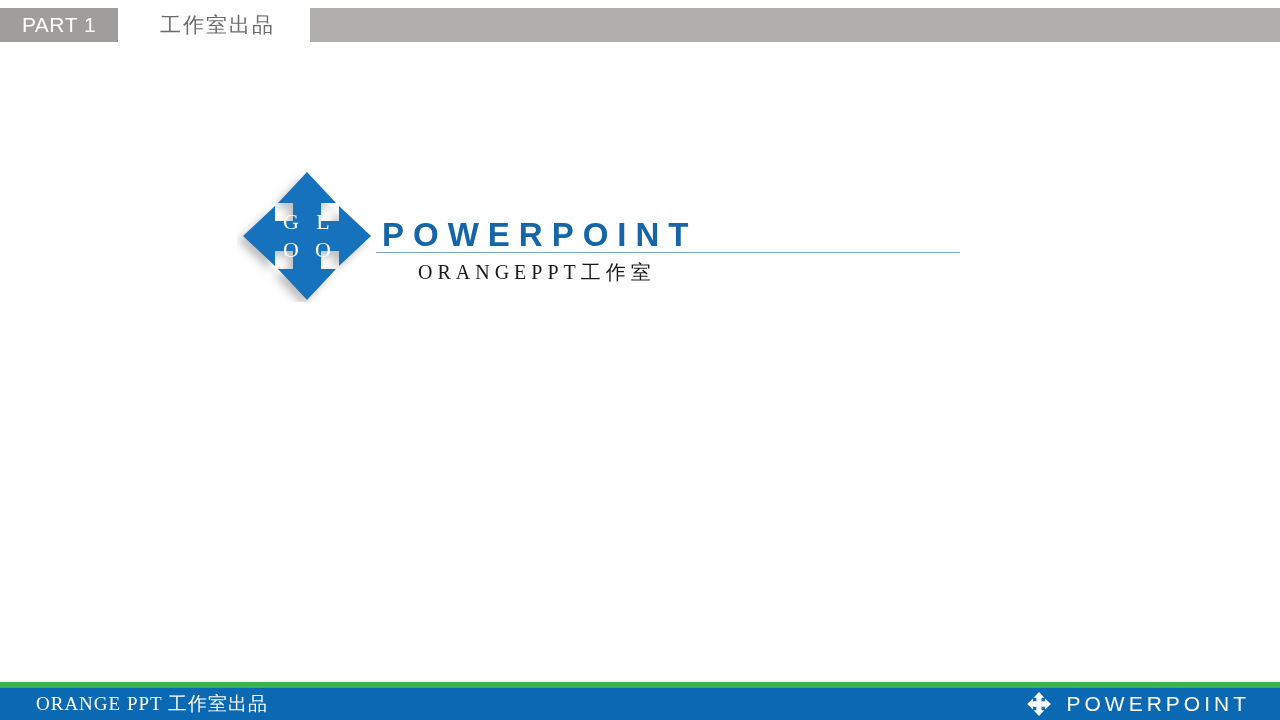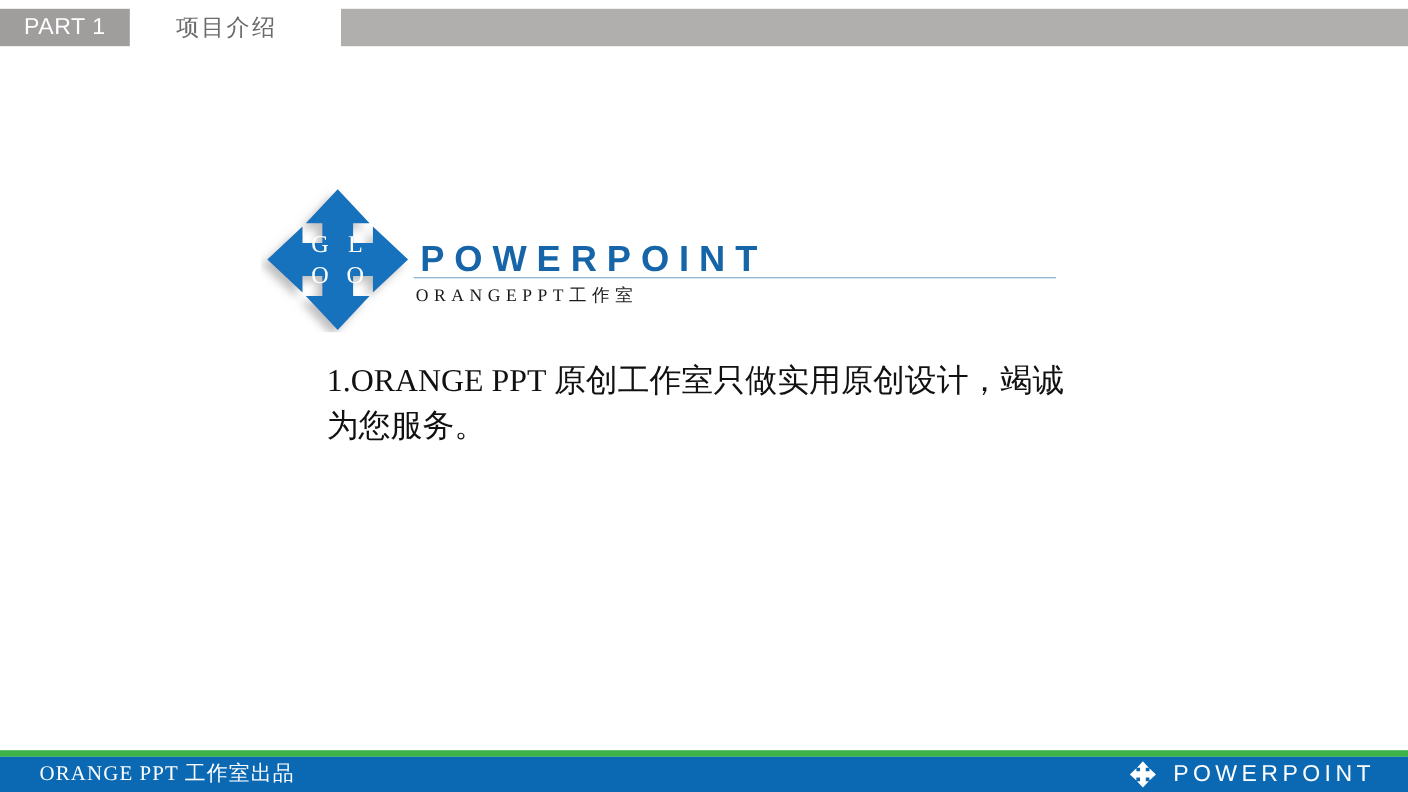--- a/index.html
+++ b/index.html
@@ -115,24 +115,24 @@
   .brand-rule {
     position: absolute;
     left: 376px;
     top: 252px;
     width: 584px;
     height: 1px;
     background: #7da8c9;
   }
   .brand-sub {
     position: absolute;
-    left: 378px;
+    left: 418px;
     top: 259px;
     font-family: "Liberation Serif", serif;
-    font-size: 16px;
+    font-size: 20px;
     color: #1a1a1a;
     letter-spacing: 5px;
     white-space: nowrap;
   }
 
   
   .body-text {
     position: absolute;
     left: 297px;
     top: 326px;
@@ -200,21 +200,21 @@
     white-space: nowrap;
   }
 </style>
 </head>
 <body>
 
 <div class="header">
   <div class="header-bar-light"></div>
   <div class="header-part-box"></div>
   <div class="header-part-label">PART 1</div>
-  <div class="header-title">项目介绍</div>
+  <div class="header-title">工作室出品</div>
 </div>
 
 <div class="logo-block">
   <svg class="logo-arrow" viewBox="0 0 140 132">
     <defs>
       <filter id="logoShadow" x="-30%" y="-30%" width="170%" height="170%">
         <feDropShadow dx="-5" dy="5" stdDeviation="4" flood-color="#8a8a8a" flood-opacity="0.55"></feDropShadow>
       </filter>
     </defs>
     <path filter="url(#logoShadow)" fill="#1372bc" d="M70 2 L99 33 L84 33 L84 51 L102 51 L102 36 L134 66 L102 96 L102 81 L84 81 L84 99 L99 99 L70 130 L41 99 L56 99 L56 81 L38 81 L38 96 L6 66 L38 36 L38 51 L56 51 L56 33 L41 33 Z"></path>
@@ -225,21 +225,20 @@
     <span>O</span>
     <span>O</span>
   </div>
 </div>
 
 <div class="brand-title">POWERPOINT</div>
 <div class="brand-rule"></div>
 <div class="brand-sub">ORANGEPPT工作室</div>
 
 <div class="body-text">
-  <div class="para">1.ORANGE PPT 原创工作室只做实用原创设计，竭诚为您服务。</div>
 </div>
 
 <div class="footer-green"></div>
 <div class="footer-blue"></div>
 <div class="footer-left-text">ORANGE PPT 工作室出品</div>
 <div class="footer-right">
   <svg class="footer-icon" viewBox="0 0 140 132">
     <path fill="#ffffff" d="M70 2 L99 33 L84 33 L84 51 L102 51 L102 36 L134 66 L102 96 L102 81 L84 81 L84 99 L99 99 L70 130 L41 99 L56 99 L56 81 L38 81 L38 96 L6 66 L38 36 L38 51 L56 51 L56 33 L41 33 Z"></path>
   </svg>
   <span class="footer-right-text">POWERPOINT</span>

